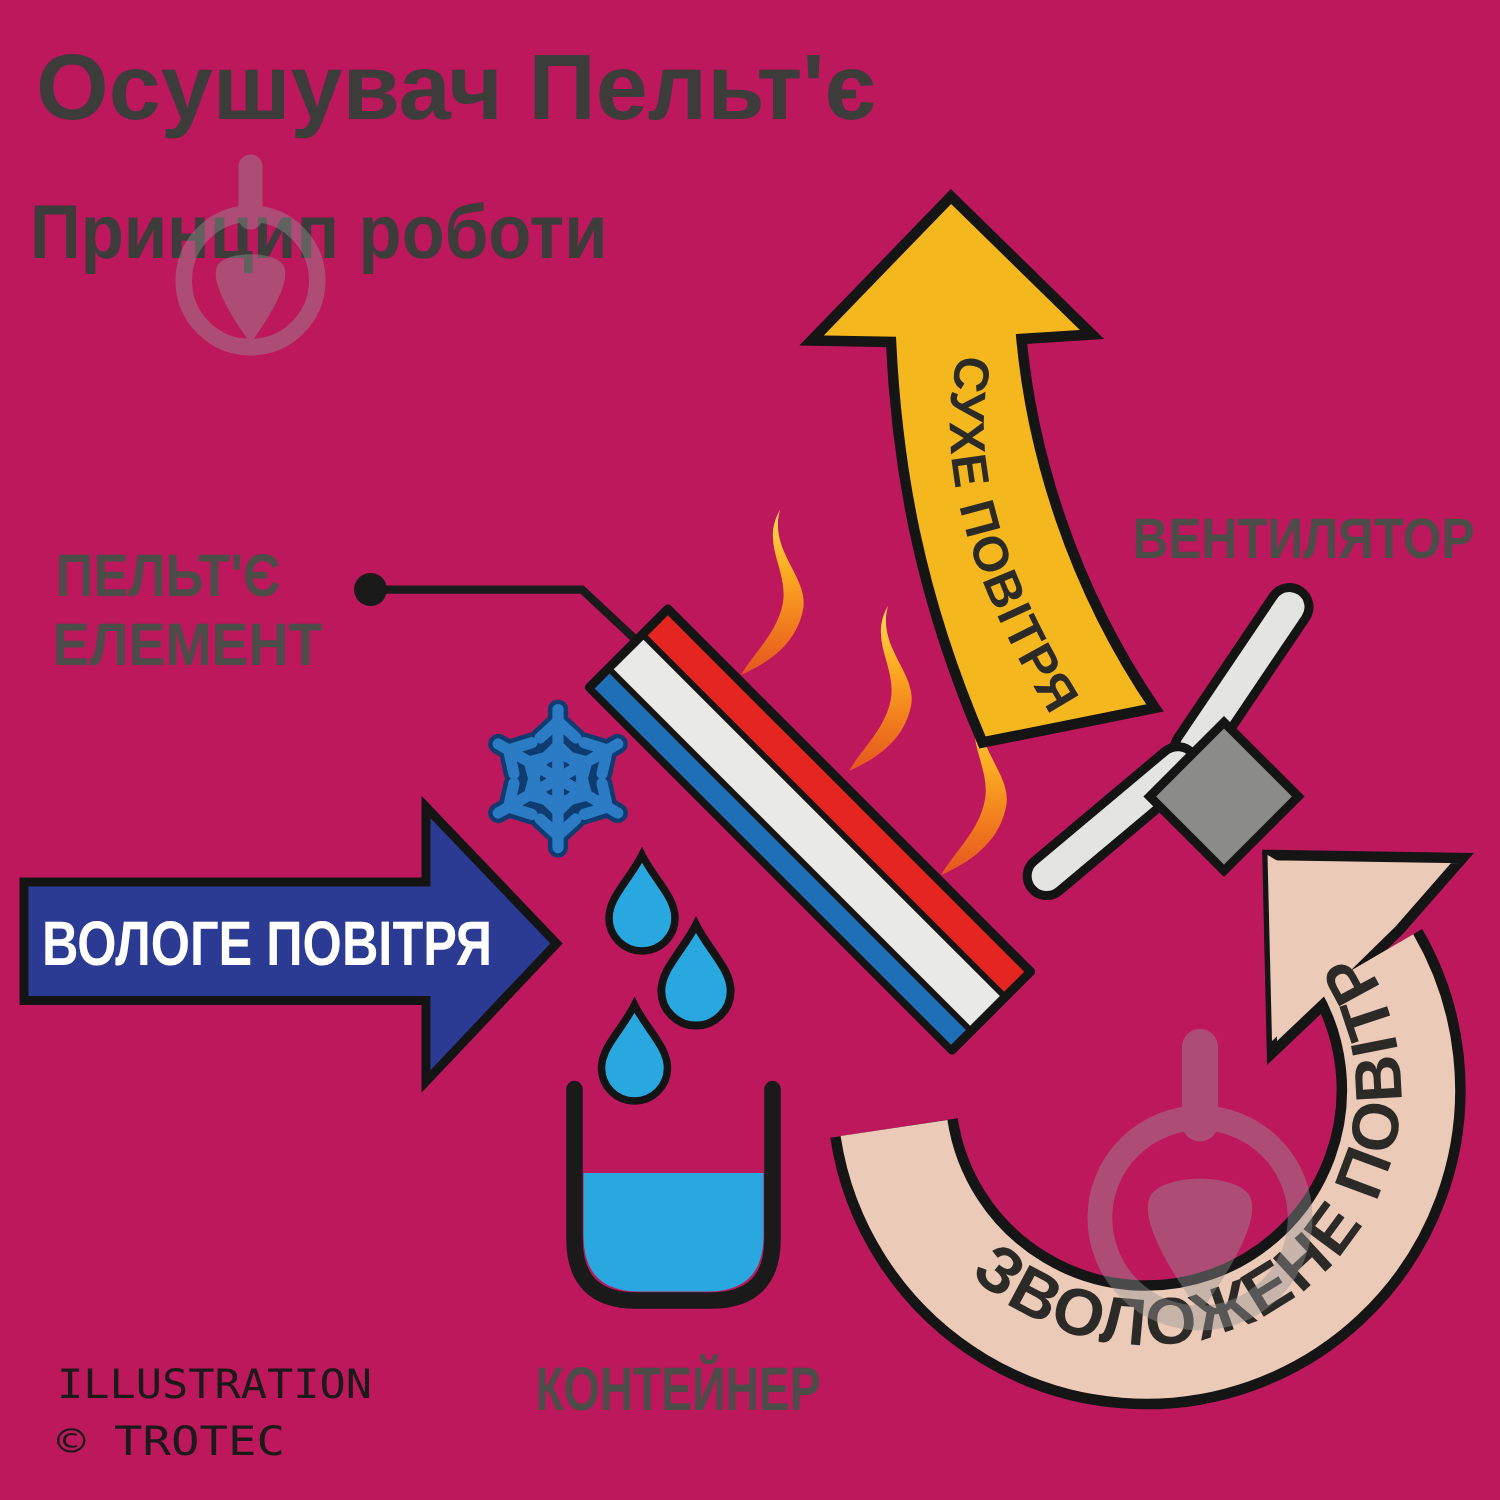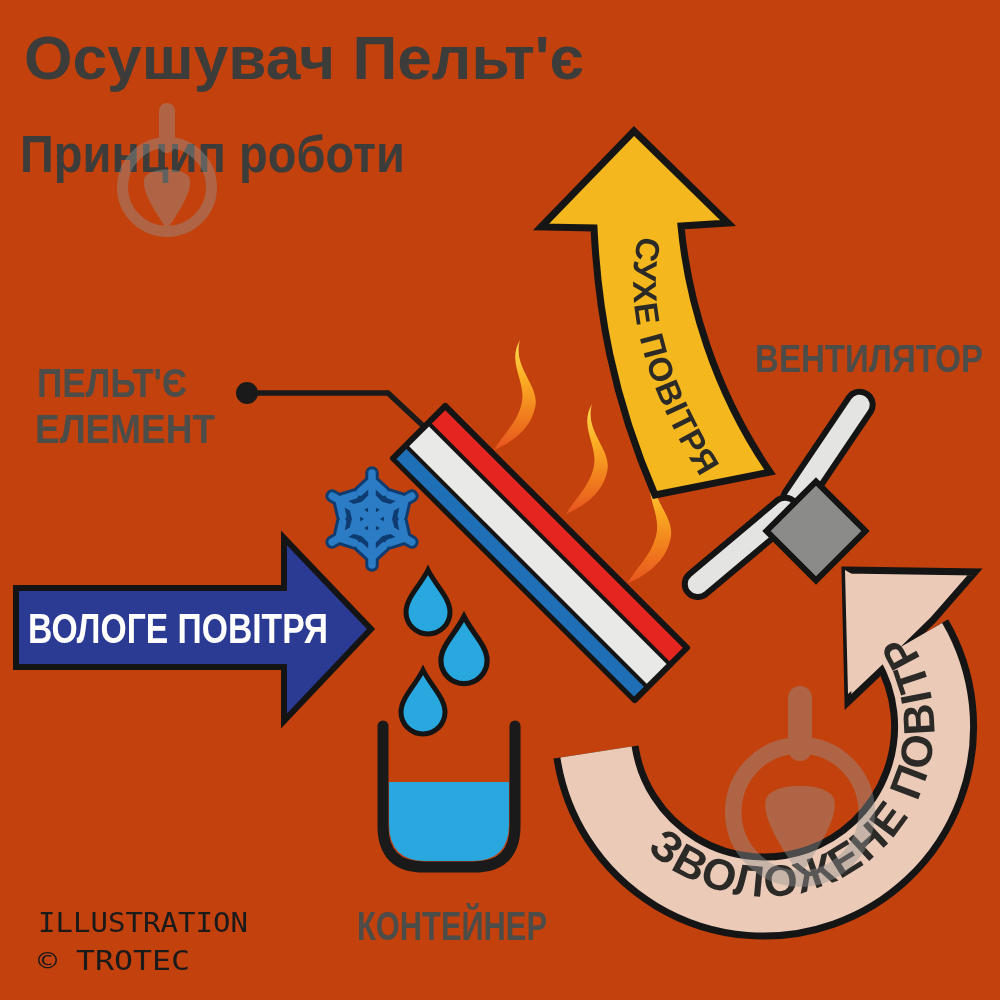--- a/index.html
+++ b/index.html
@@ -1,19 +1,19 @@
 <!DOCTYPE html>
 <html><head>
 <meta charset="utf-8">
 <style>
   html, body { margin: 0; padding: 0; background: #ffffff; }
   .stage {
     position: relative;
     width: 1000px; height: 1000px;
-    background: #c2410c;
+    background: #be185d;
     overflow: hidden;
     font-family: "Liberation Sans", sans-serif;
   }
   svg { display: block; }
   text { font-family: "Liberation Sans", sans-serif; }
   .title-text      { font-size: 62px; font-weight: bold; fill: #3c3c3a; }
   .subtitle-text   { font-size: 51px; font-weight: bold; fill: #3c3c3a; }
   .part-label      { font-size: 40px; font-weight: bold; fill: #4c4c49; }
   .container-label { font-size: 41px; font-weight: bold; fill: #4c4c49; }
   .fan-label       { font-size: 38px; font-weight: bold; fill: #4c4c49; }

